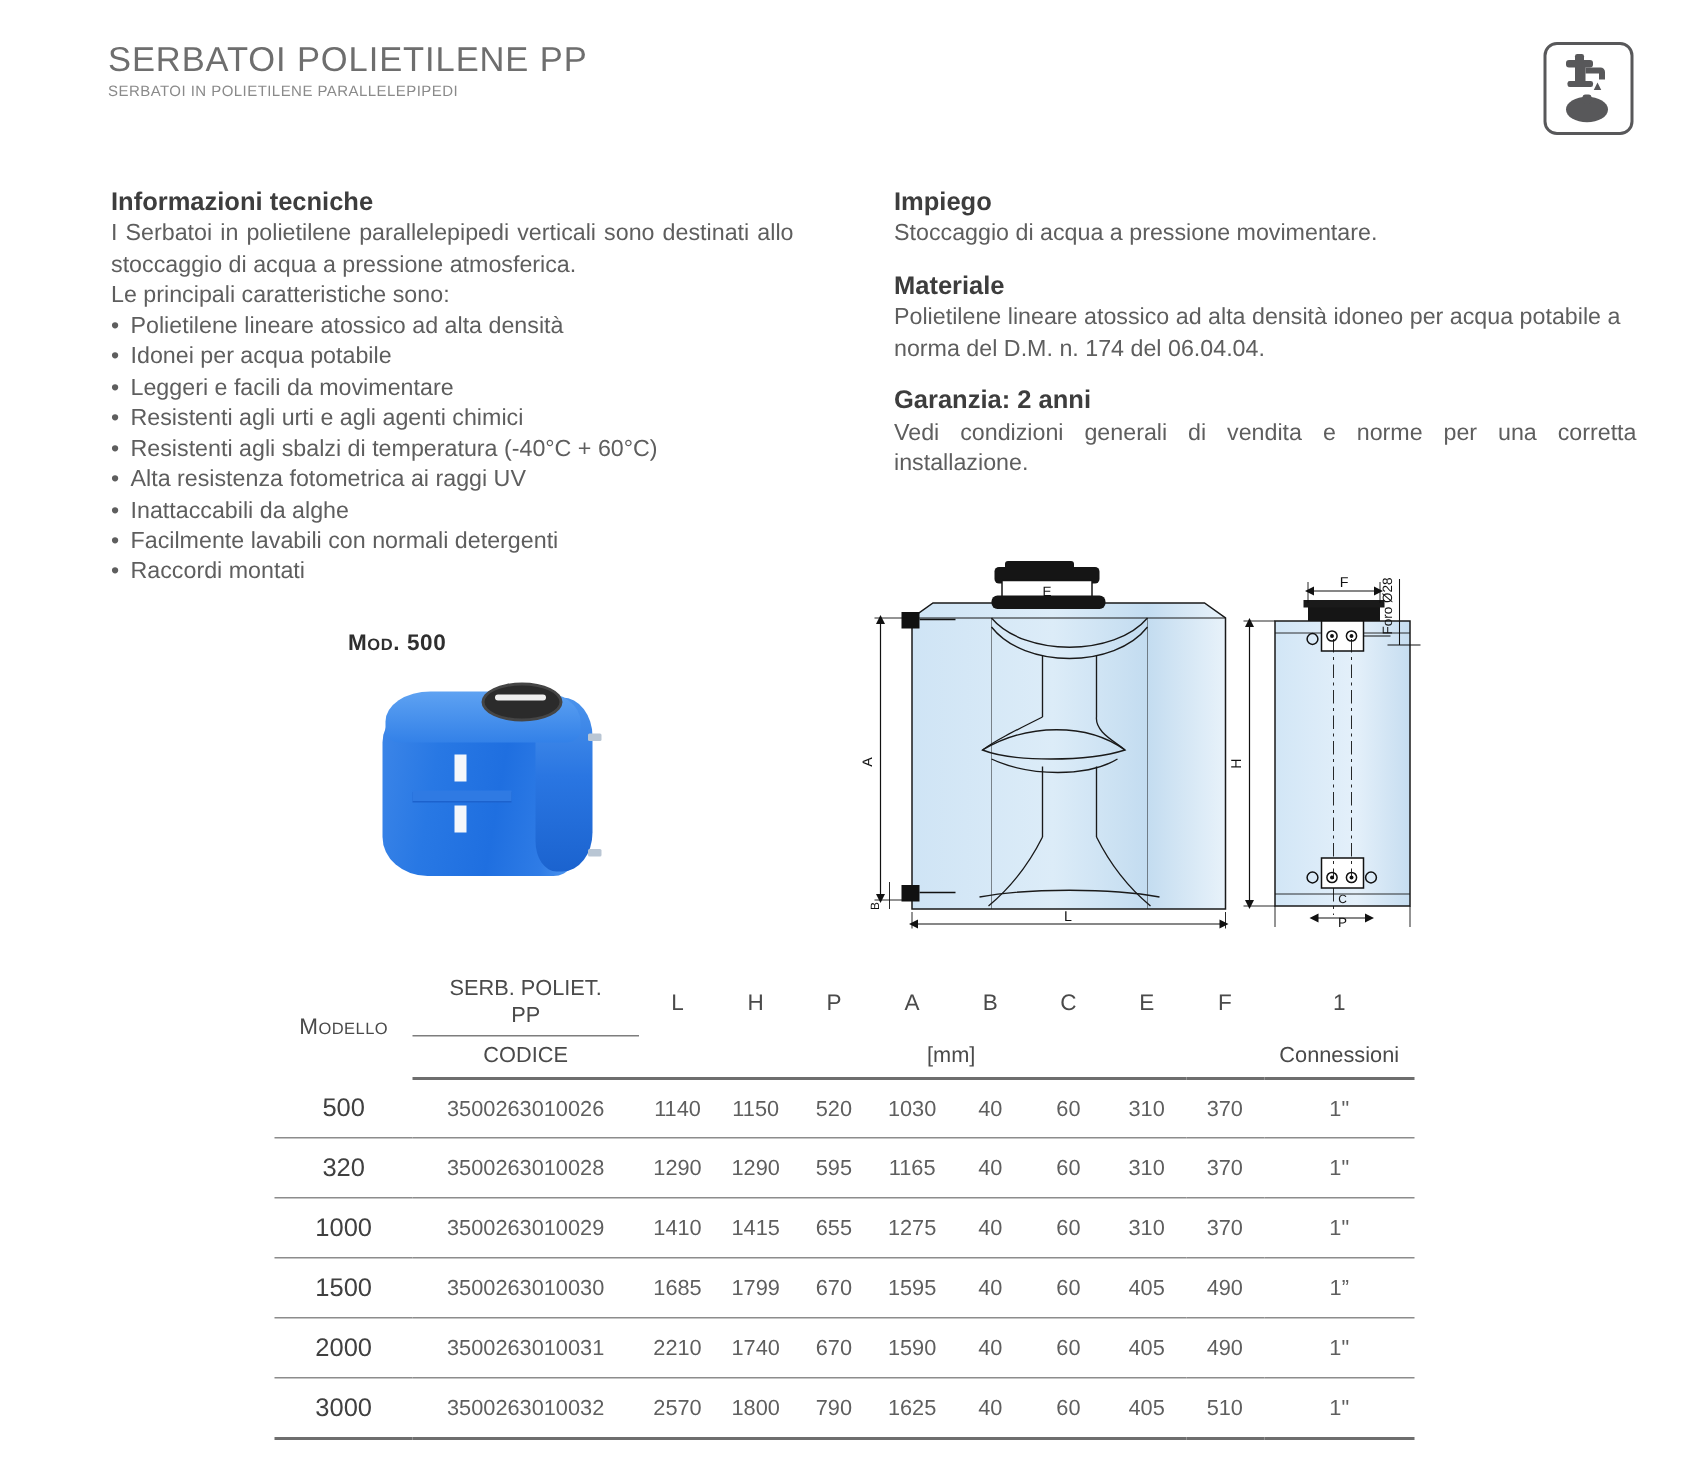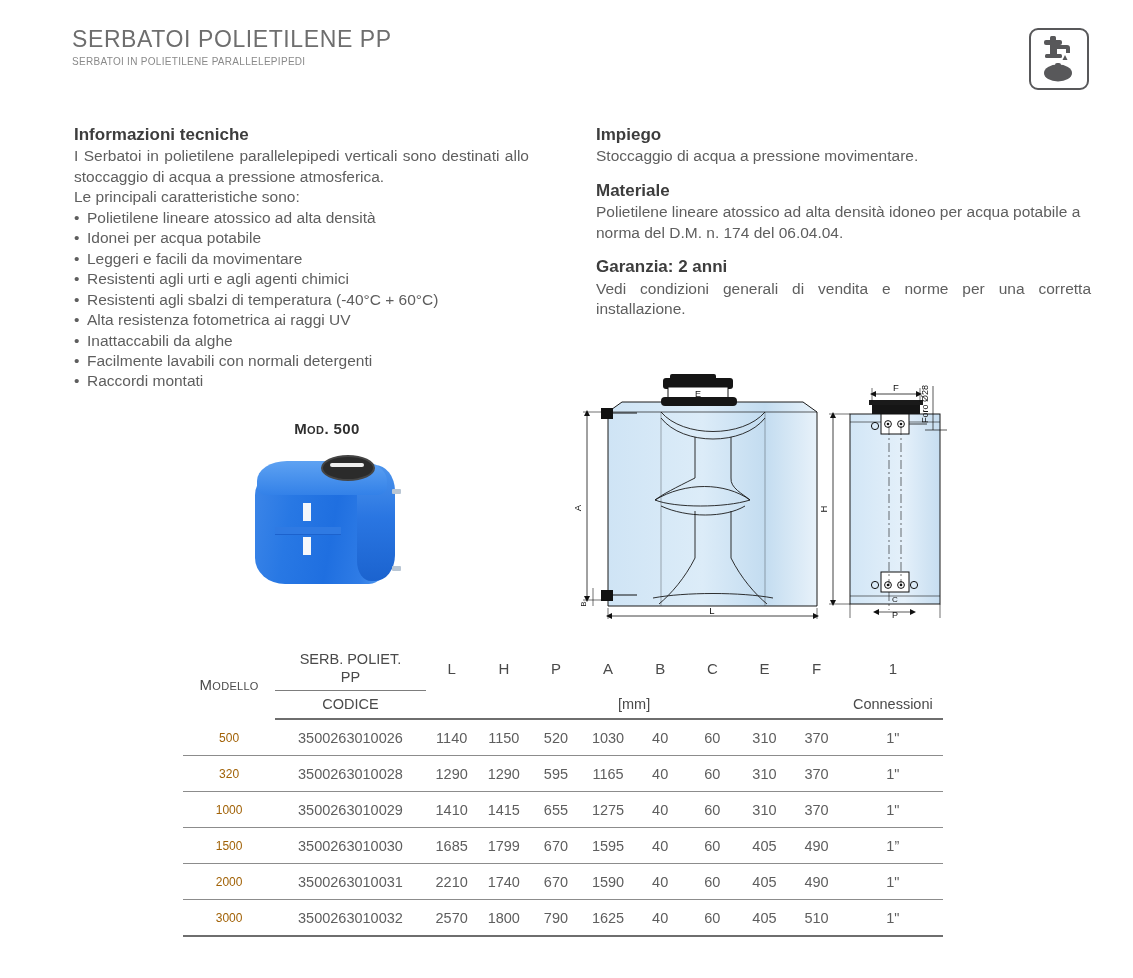--- a/index.html
+++ b/index.html
@@ -99,21 +99,21 @@
     left: 0;
     top: 0;
   }
 
   
   .photo-block {
     position: absolute;
     left: 232px;
     top: 420px;
     width: 190px;
-    text-align: center;
+    text-align: left;
   }
   .photo-caption {
     font-size: 15px;
     font-weight: bold;
     color: #2f2f2f;
     font-variant: small-caps;
     letter-spacing: 0.4px;
     margin-bottom: 10px;
   }
   .tank-photo {
@@ -251,22 +251,22 @@
     padding: 5px 0 6px 0 !important;
   }
   tr.row-sub td { border-bottom: 2px solid #6e6e6e; }
   tr.data-row td {
     padding: 10px 0 9px 0 !important;
     border-bottom: 1.3px solid #8c8c8c;
   }
   tr.data-row:last-child td { border-bottom: 2px solid #6e6e6e; }
   td.model-cell {
     font-weight: bold;
-    color: #a16207;
-    font-size: 12px;
+    color: #404040;
+    font-size: 17px;
   }
   .col-model { width: 92px; }
   .col-code  { width: 150px; }
   .col-dim   { width: 52px; }
   .col-conn  { width: 100px; }
 </style>
 </head>
 <body>
 
 <div class="header">

